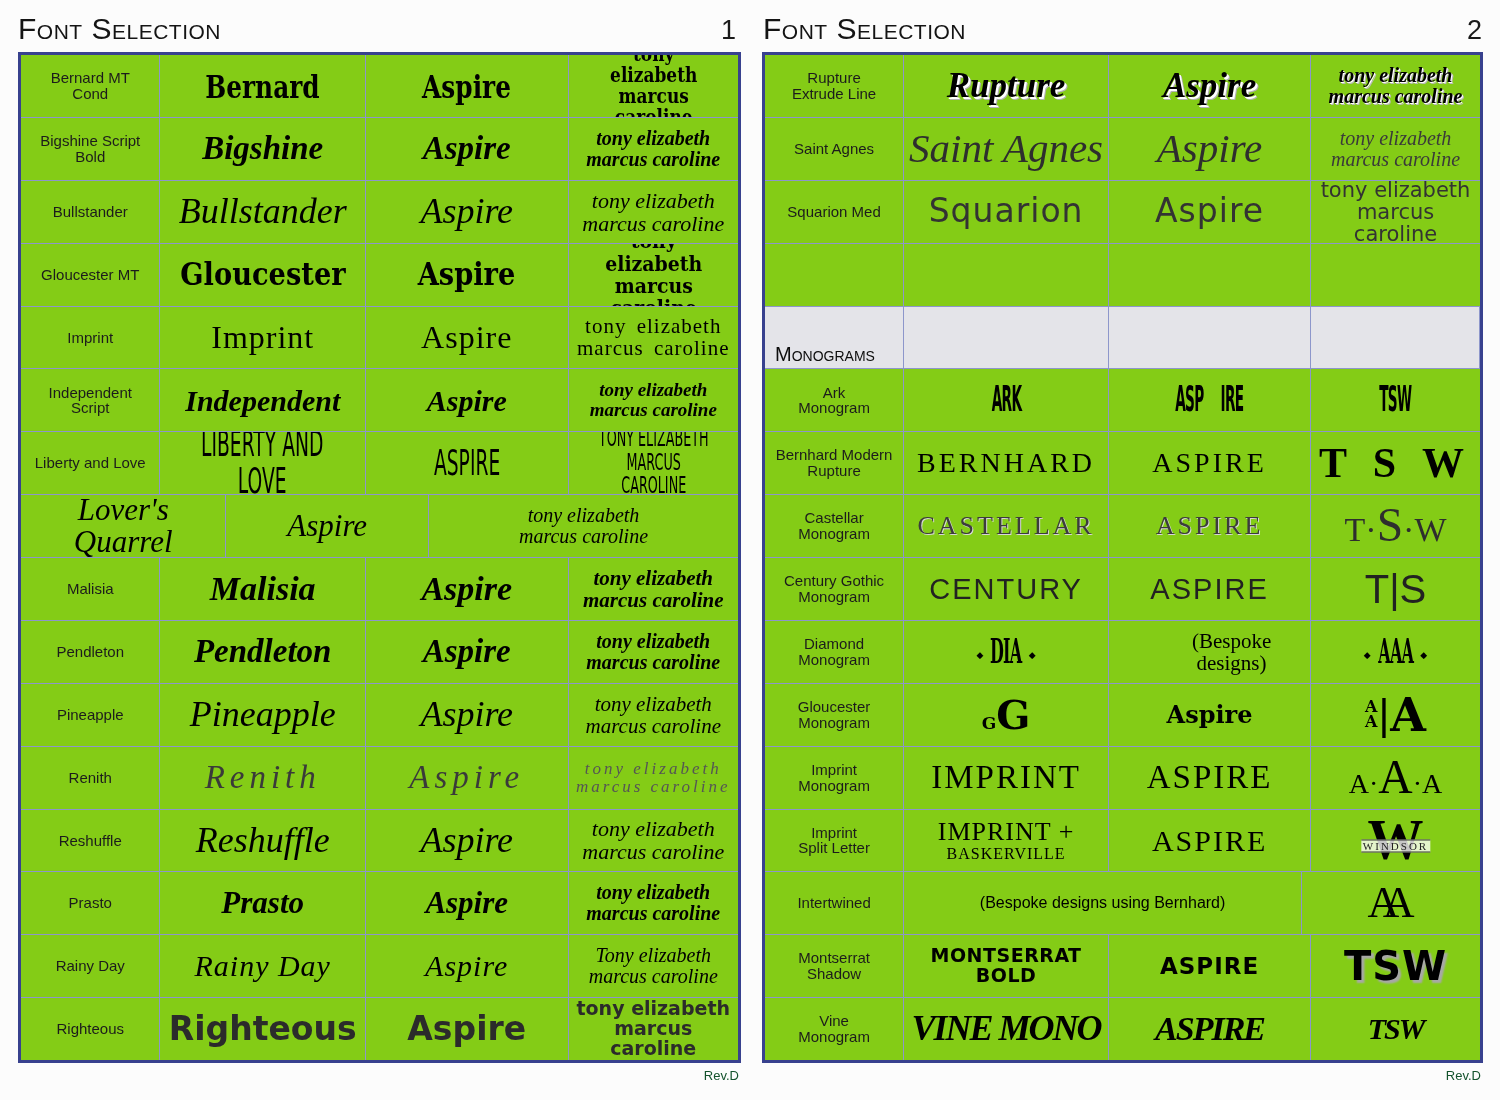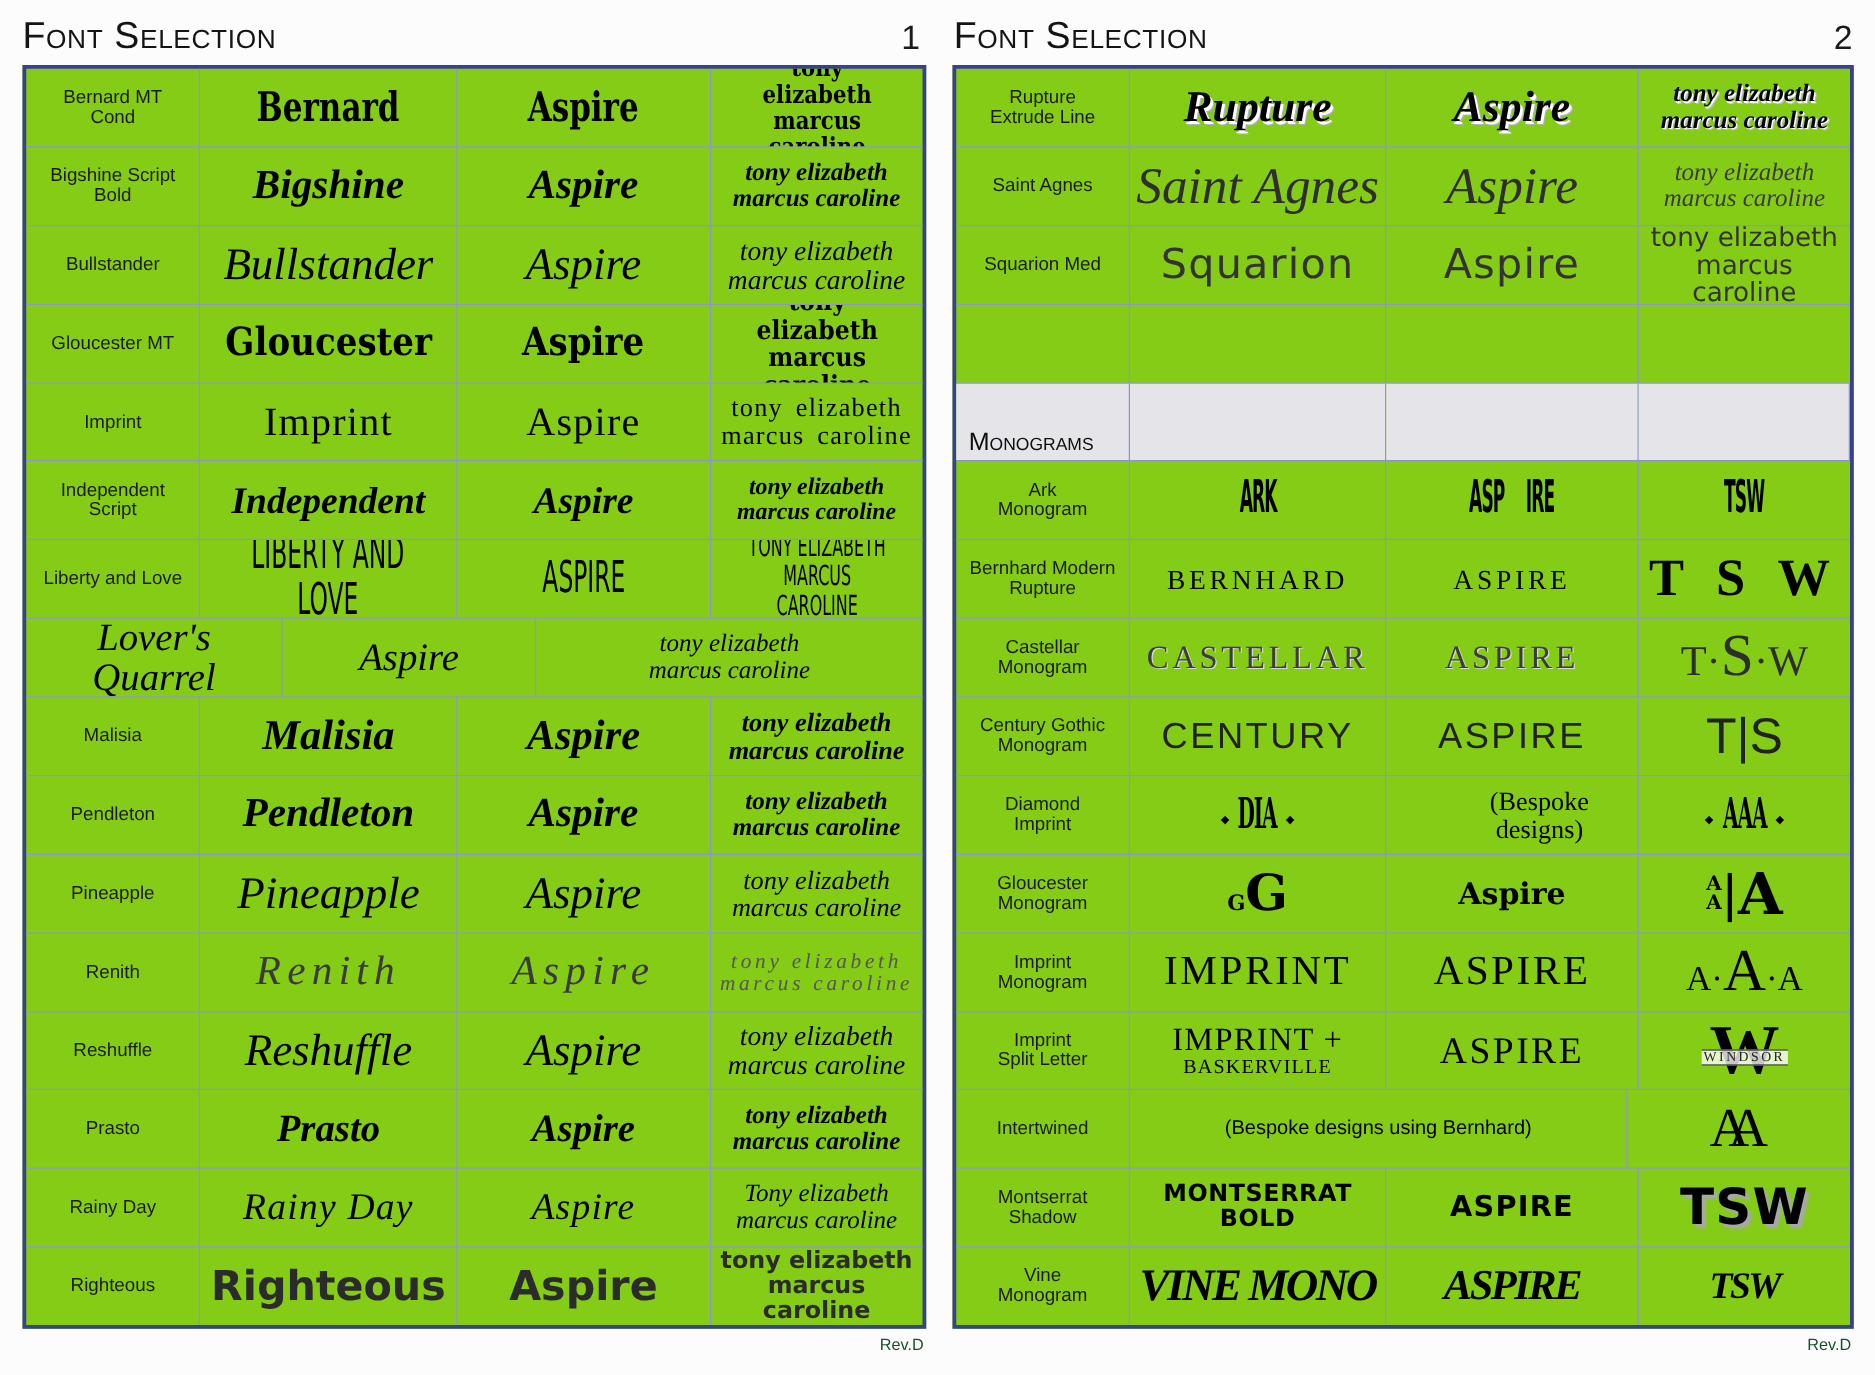--- a/index.html
+++ b/index.html
@@ -60,21 +60,21 @@
   .s-righteous .c2 .inner,.s-righteous .c3 .inner{font-family:"DejaVu Sans",sans-serif;font-weight:bold;font-size:33px;color:#2b2b2b;}
   .s-righteous .c4 .inner{font-family:"DejaVu Sans",sans-serif;font-weight:bold;font-size:19px;color:#2b2b2b;}
   .s-rupture .c2 .inner,.s-rupture .c3 .inner{font-family:"Liberation Serif",serif;font-style:italic;font-weight:bold;font-size:35px;text-shadow:2px 2px 0 #fff,3px 3px 0 #b3b3b3;}
   .s-rupture .c4 .inner{font-family:"Liberation Serif",serif;font-style:italic;font-weight:bold;font-size:20px;text-shadow:1px 1px 0 #fff,2px 2px 0 #bbb;}
   .s-saintagnes .c2 .inner,.s-saintagnes .c3 .inner{font-family:"Liberation Serif",serif;font-style:italic;font-size:41px;color:#2e2e2e;}
   .s-saintagnes .c4 .inner{font-family:"Liberation Serif",serif;font-style:italic;font-size:20px;color:#3a3a3a;}
   .s-squarion .c2 .inner,.s-squarion .c3 .inner{font-family:"DejaVu Sans",sans-serif;font-size:33px;color:#333;letter-spacing:1px;}
   .s-squarion .c4 .inner{font-family:"DejaVu Sans",sans-serif;font-size:21px;color:#333;}
   .s-ark .c2 .inner,.s-ark .c4 .inner{font-family:"DejaVu Sans",sans-serif;font-weight:bold;font-size:19px;letter-spacing:-1px;transform:scale(.72,1.9);}
   .s-ark .c3 .inner{font-family:"DejaVu Sans",sans-serif;font-weight:bold;font-size:19px;letter-spacing:-1px;word-spacing:18px;transform:scale(.72,1.9);}
-  .s-bernhardmono .c2 .inner,.s-bernhardmono .c3 .inner{font-family:"Liberation Serif",serif;font-size:22px;letter-spacing:3px;}
+  .s-bernhardmono .c2 .inner,.s-bernhardmono .c3 .inner{font-family:"Liberation Serif",serif;font-size:28px;letter-spacing:3px;}
   .s-bernhardmono .c4 .inner{font-family:"Liberation Serif",serif;font-weight:bold;font-size:42px;letter-spacing:8px;}
   .s-castellar .c2 .inner,.s-castellar .c3 .inner{font-family:"Liberation Serif",serif;font-size:26px;letter-spacing:3px;color:#3c3c3c;text-shadow:1px 1px 0 #d8d8d8;}
   .s-castellar .c4 .inner{font-family:"Liberation Serif",serif;font-size:34px;color:#2e2e2e;}
   .s-castellar .mid{font-size:1.4em;}
   .s-century .c2 .inner,.s-century .c3 .inner{font-family:"Liberation Sans",sans-serif;font-size:29px;letter-spacing:2px;color:#222;}
   .s-century .c4 .inner{font-family:"Liberation Sans",sans-serif;font-size:40px;color:#222;}
   .s-diamondmono .dletters{font-family:"DejaVu Serif",serif;font-weight:bold;font-size:20px;display:inline-block;transform:scale(.8,1.7);letter-spacing:-1px;}
   .s-diamondmono .dmark{font-size:9px;margin:0 3px;}
   .s-diamondmono .c3 .inner{font-family:"Liberation Serif",serif;font-size:21px;margin-left:44px;}
   .s-gloucmono .gsmall{font-family:"DejaVu Serif",serif;font-weight:bold;font-size:17px;}
@@ -490,21 +490,21 @@
         <div class="cell c3">
           <span class="inner">ASPIRE</span>
         </div>
         <div class="cell c4">
           <span class="inner">T|S</span>
         </div>
       </div>
       <div class="row s-diamondmono">
         <div class="cell c1">
           <span class="inner">Diamond
-Imprint</span>
+Monogram</span>
         </div>
         <div class="cell c2">
           <span class="inner"><span class="dmark">◆</span><span class="dletters">DIA</span><span class="dmark">◆</span></span>
         </div>
         <div class="cell c3">
           <span class="inner">(Bespoke designs)</span>
         </div>
         <div class="cell c4">
           <span class="inner"><span class="dmark">◆</span><span class="dletters">AAA</span><span class="dmark">◆</span></span>
         </div>

